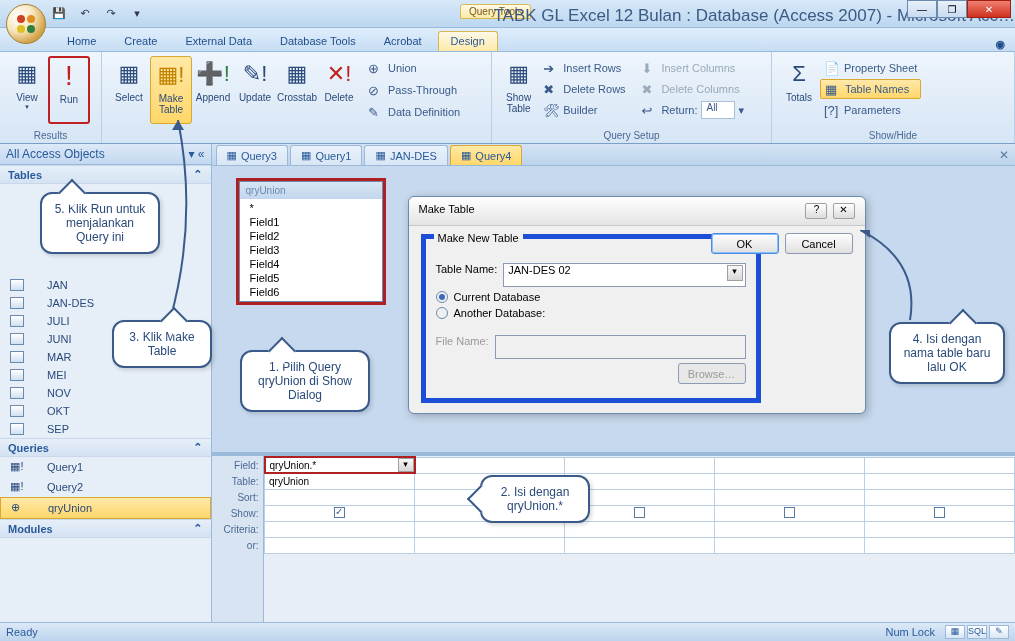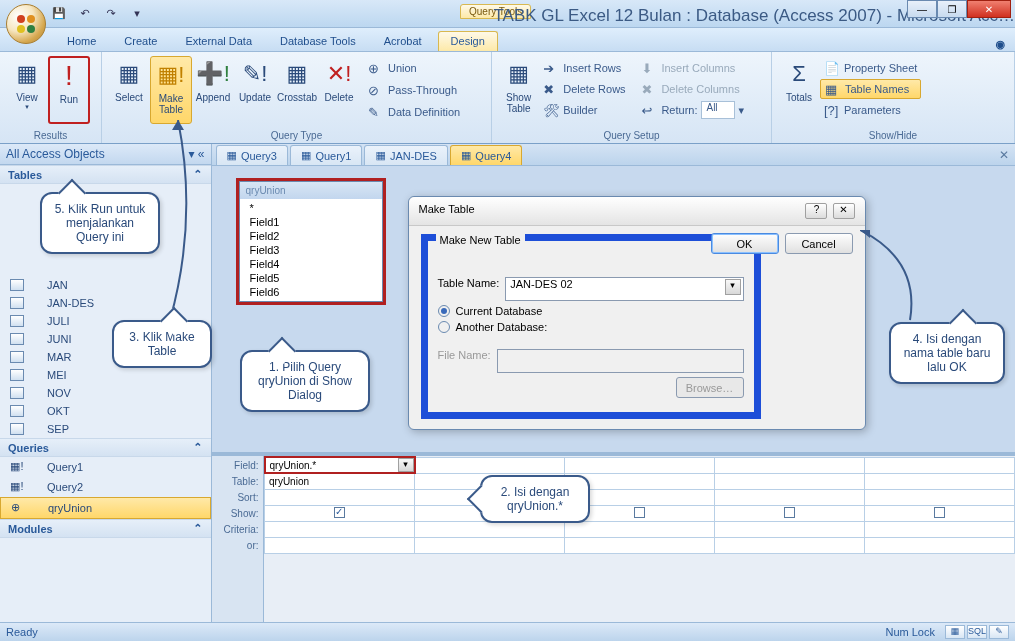--- a/index.html
+++ b/index.html
@@ -60,21 +60,21 @@
   .table-card-inner { border:1px solid #6a8ab0; background:#fff; margin:0; }
   .table-card-title { background:linear-gradient(#d8e6f4,#c2d6ee); padding:3px 6px; font-size:10px; color:#6a8ab0; }
   .table-card-body { max-height:110px; overflow-y:scroll; padding:2px 4px; font-size:11px; }
   .table-card-body div { padding:1px 6px; }
 
   
   .dialog { position:absolute; left:196px; top:30px; width:458px; background:#f0f0f0; border:1px solid #6a8ab0; border-radius:6px; box-shadow:2px 2px 8px rgba(0,0,0,0.25); }
   .dialog-title { background:linear-gradient(#fff,#e4e4e4); padding:6px 10px; font-size:11px; display:flex; justify-content:space-between; border-radius:6px 6px 0 0; border-bottom:1px solid #c8c8c8; }
   .dialog-title-btns span { display:inline-block; width:22px; height:16px; border:1px solid #a0a0a0; background:linear-gradient(#fff,#dcdcdc); text-align:center; font-size:10px; border-radius:2px; margin-left:2px; }
   .dialog-body { padding:8px 12px 10px; font-size:11px; }
-  .fieldset { border:7px solid #1d4ed8; padding:20px 10px 10px; position:relative; }
+  .fieldset { border:5px solid #1d4ed8; padding:8px 10px 10px; position:relative; }
   .fieldset-legend { position:absolute; top:-7px; left:8px; background:#f0f0f0; padding:0 4px; font-size:11px; }
   .row { display:flex; align-items:center; gap:6px; margin:4px 0; }
   .txt-input { flex:1; border:1px solid #8a9ab0; background:#fff; height:24px; padding:0 4px; font-size:11px; position:relative;margin-top:12px; }
   .txt-input.disabled { background:#f0f0f0; color:#999; }
   .combo-arrow { position:absolute; right:2px; top:1px; width:16px; height:16px; background:linear-gradient(#f8f8f8,#d8d8d8); border:1px solid #a0a0a0; font-size:9px; text-align:center; }
   .radio { width:12px; height:12px; border-radius:50%; border:1px solid #6a8ab0; display:inline-flex; align-items:center; justify-content:center; }
   .radio.checked::after { content:""; width:6px; height:6px; background:#3a6aba; border-radius:50%; }
   .dlg-btn { width:68px; height:21px; border:1px solid #8a9ab0; background:linear-gradient(#fefefe,#e0e0e0); font-size:11px; display:flex; align-items:center; justify-content:center; border-radius:3px; cursor:pointer; }
   .dlg-btn.default { border:1px solid #4a8ae0; box-shadow:0 0 0 1px #8ac0ff inset; }
   .dlg-side-btns { position:absolute; right:12px; top:36px; display:flex; flex-direction:row; gap:6px; }
@@ -202,21 +202,20 @@
         <div class="small-btn">
             <span class="ico">⊘</span>
             <span>Pass-Through</span>
           </div>
         <div class="small-btn">
             <span class="ico">✎</span>
             <span>Data Definition</span>
           </div>
       </div>
     </div>
-    <div class="group-label">Query Type</div>
   </div>
 
   <div class="group" style="width:280px">
     <div style="display:flex">
       <div class="big-btn">
         <div class="ico">▦</div>
         <span style="white-space:pre">Show
 Table</span>
       </div>
       <div style="display:flex; flex-direction:column; gap:1px; padding-top:2px; width:100px;">

